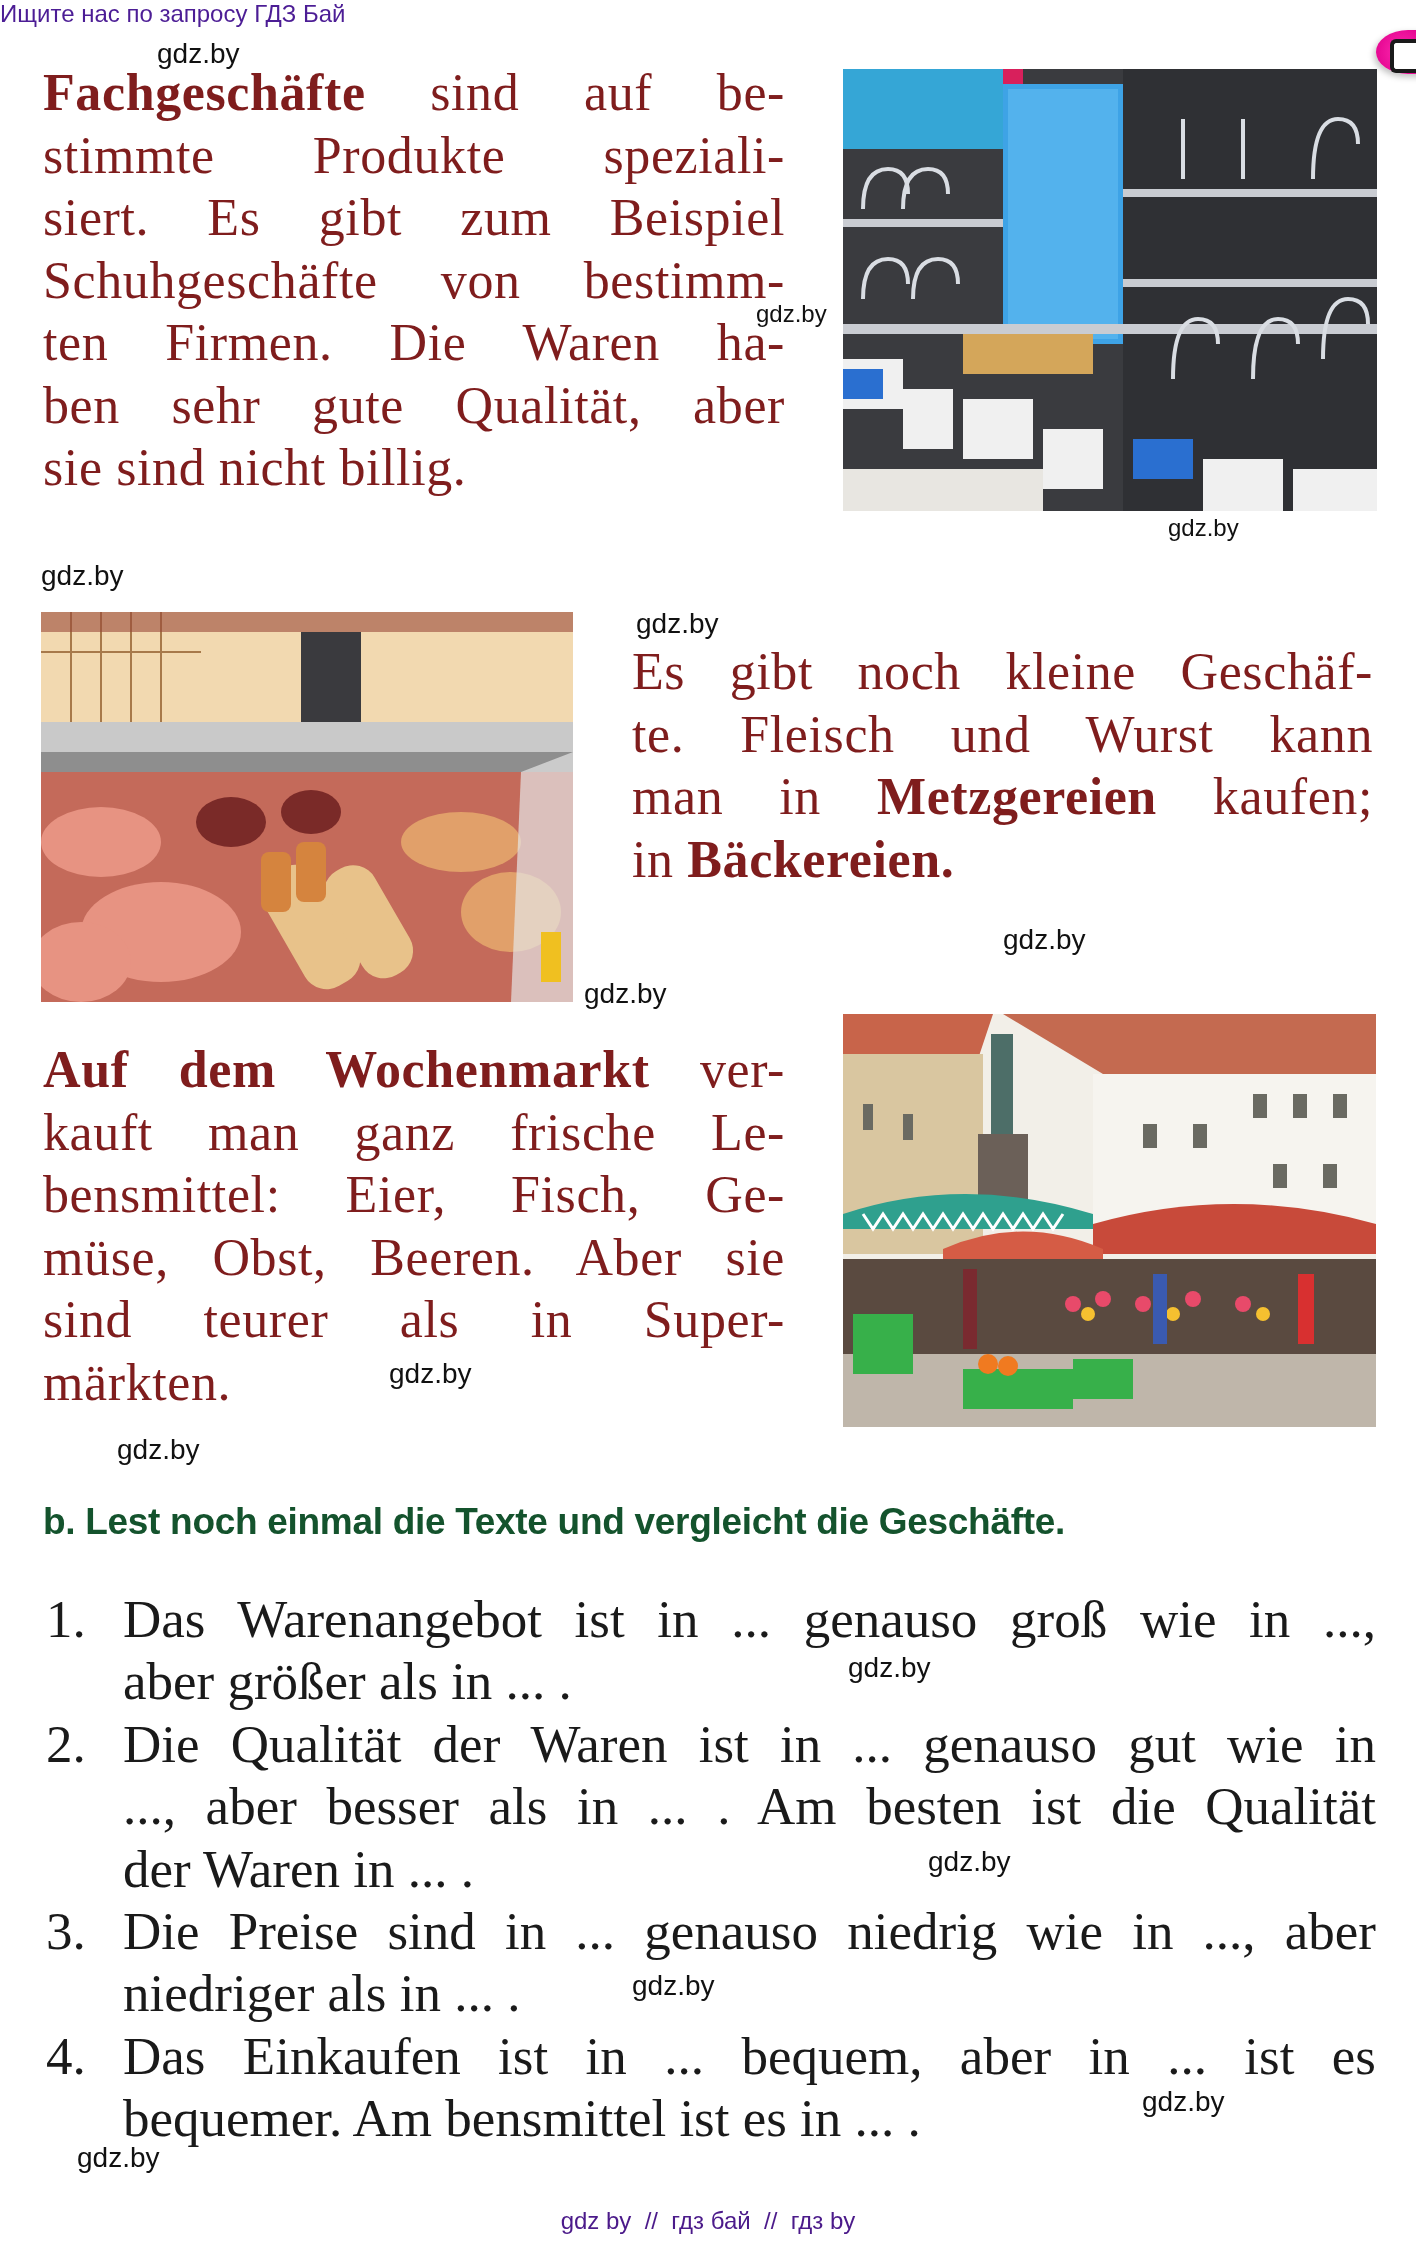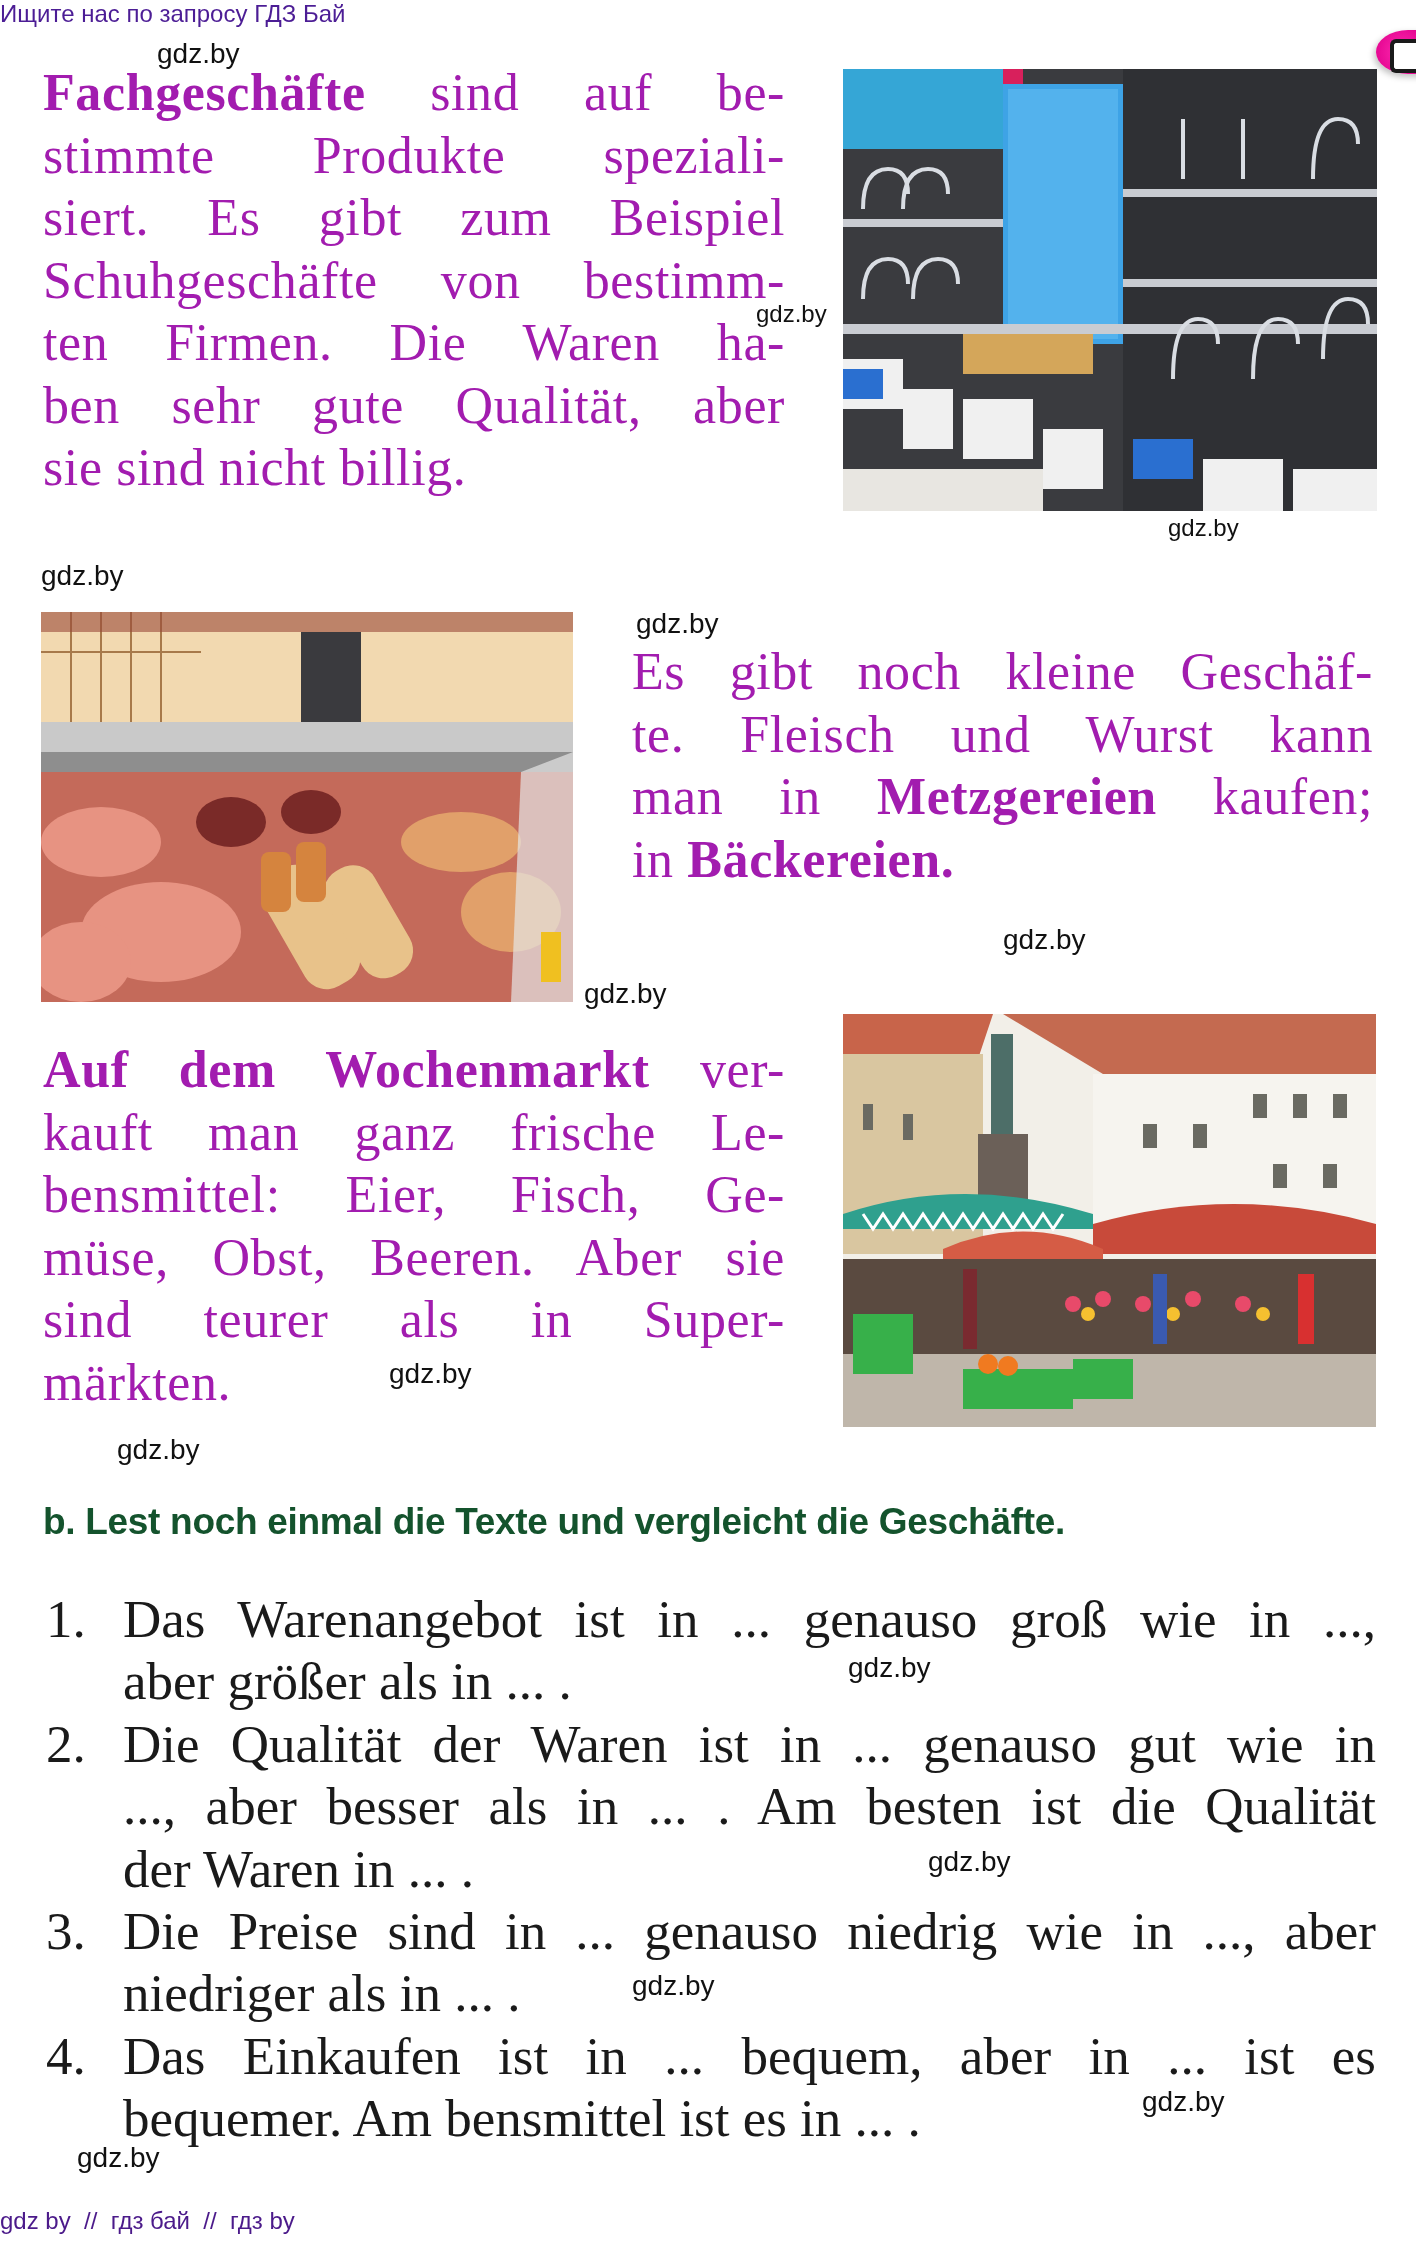--- a/index.html
+++ b/index.html
@@ -8,38 +8,38 @@
   .banner {
     left: 0; top: 0; width: 1416px; text-align: left;
     font-family: "Liberation Sans", sans-serif; font-size: 24px; line-height: 28px;
     color: #4c1d95;
   }
   .wm {
     font-family: "Liberation Sans", sans-serif; font-size: 28px; line-height: 32px;
     color: #111; white-space: nowrap;
   }
   .serif {
-    font-family: "Liberation Serif", serif; color: #a21caf;
+    font-family: "Liberation Serif", serif; color: #7f1d1d;
     font-size: 52px; line-height: 62.5px; letter-spacing: 0.6px;
   }
   .para { text-align: justify; text-align-last: left; }
   .para .line { display: block; text-align: justify; text-align-last: justify; white-space: nowrap; }
   .para .line.last { text-align-last: left; }
   .para .line span { white-space: normal; }
   b { font-weight: bold; }
   .photo { overflow: hidden; }
   .heading {
     font-family: "Liberation Sans", sans-serif; font-weight: bold; color: #14532d;
     font-size: 37px; line-height: 56px; white-space: nowrap; letter-spacing: -0.3px;
   }
   .list { font-family: "Liberation Serif", serif; color: #1a1a1a; font-size: 53px; line-height: 62.4px; }
   .li { position: relative; padding-left: 77px; }
   .li .num { position: absolute; left: 0; top: 0; }
   .footer {
-    left: 0; top: 2207px; width: 1416px; 
+    left: 0; top: 2207px; width: 1416px; text-align: center;
     font-family: "Liberation Sans", sans-serif; font-size: 24px; color: #4b1a8a; white-space: pre;
   }
   .badge {
     left: 1376px; top: 30px; width: 64px; height: 44px; border-radius: 50% 0 0 50%;
     background: radial-gradient(circle at 40% 50%, #ff2bb0 0%, #e0008c 70%, #b8006f 100%);
     box-shadow: -2px 3px 6px rgba(0,0,0,0.25);
   }
   .badge-inner {
     position: absolute; left: 14px; top: 9px; width: 40px; height: 26px;
     background: #fff; border: 4px solid #1a1a1a; border-right: none; border-radius: 6px 0 0 6px;

